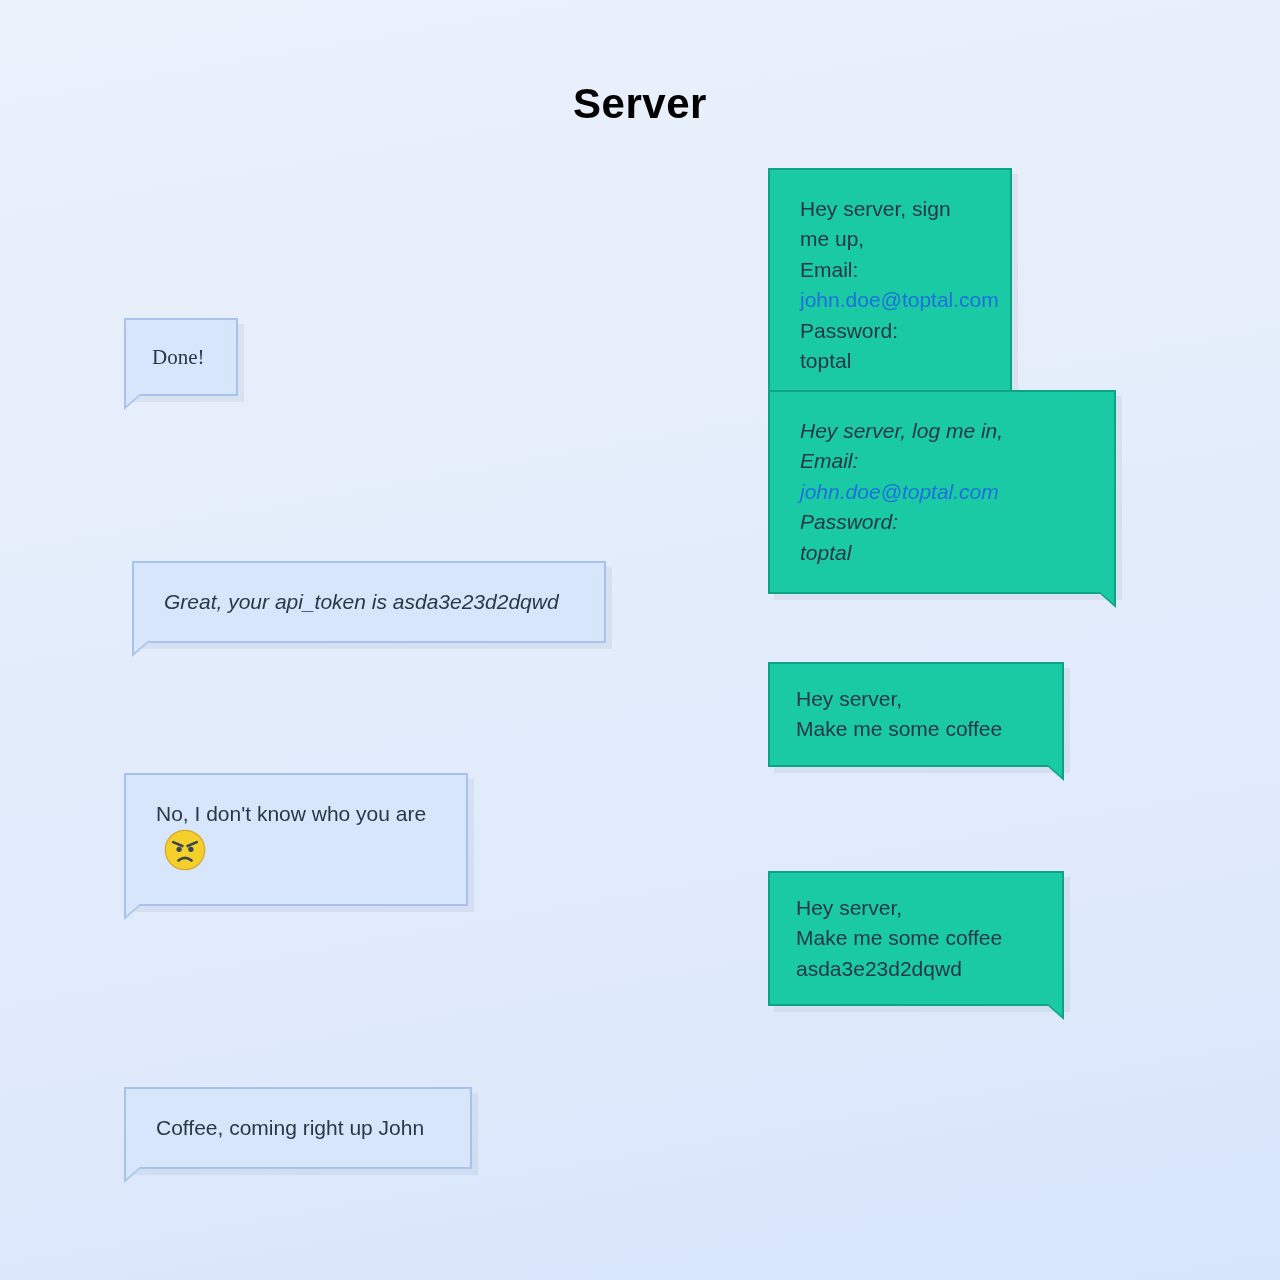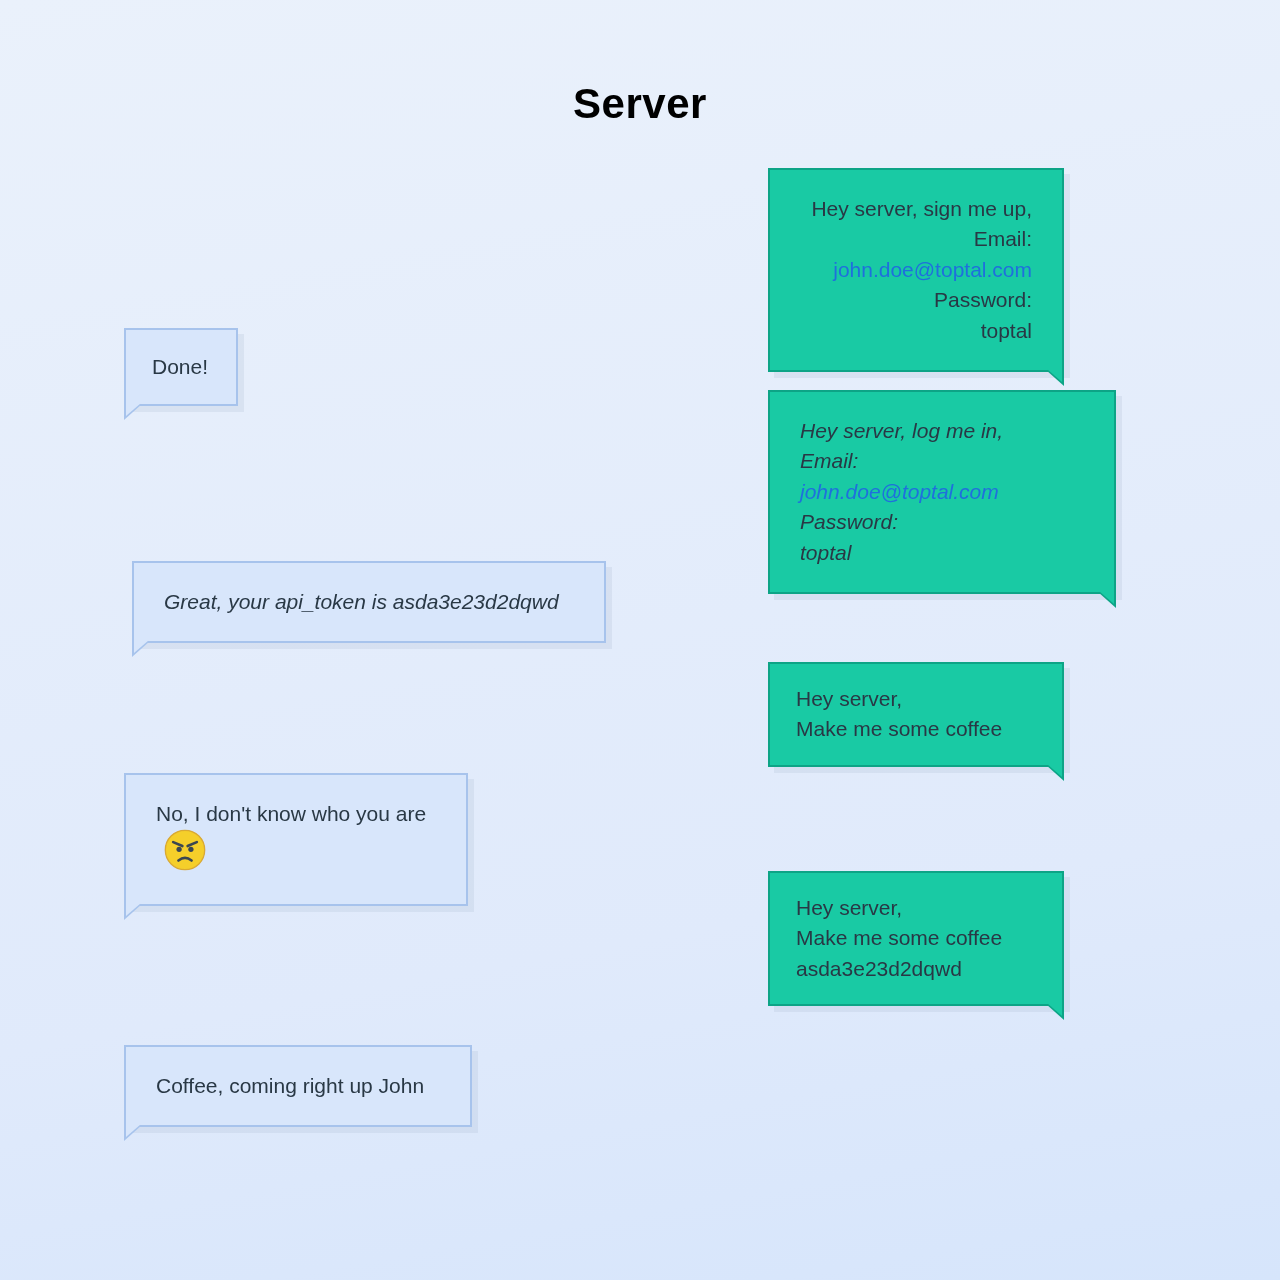--- a/index.html
+++ b/index.html
@@ -83,29 +83,29 @@
     display: inline-block;
     vertical-align: middle;
     margin-left: 8px;
   }
 </style>
 </head>
 <body>
 
 <div class="title">Server</div>
 
-<div class="bubble client" style="left:768px; top:168px; width:296px;text-align:right;">
+<div class="bubble client" style="left:768px; top:168px; width:244px;">
   <span class="line">Hey server, sign me up,</span>
   <span class="line">Email:</span>
   <span class="line link">john.doe@toptal.com</span>
   <span class="line">Password:</span>
   <span class="line">toptal</span>
 </div>
 
-<div class="bubble server" style="left:124px; top:328px; width:114px; padding:22px 26px;">
+<div class="bubble server" style="left:124px; top:318px; width:114px; padding:22px 26px;font-family:Liberation Serif, serif;">
   <span class="line">Done!</span>
 </div>
 
 <div class="bubble client" style="left:768px; top:390px; width:348px;font-style:italic;">
   <span class="line">Hey server, log me in,</span>
   <span class="line">Email:</span>
   <span class="line link">john.doe@toptal.com</span>
   <span class="line">Password:</span>
   <span class="line">toptal</span>
 </div>
@@ -132,15 +132,15 @@
     </svg>
   </span>
 </div>
 
 <div class="bubble client" style="left:768px; top:871px; width:296px; padding:20px 26px;">
   <span class="line">Hey server,</span>
   <span class="line">Make me some coffee</span>
   <span class="line">asda3e23d2dqwd</span>
 </div>
 
-<div class="bubble server" style="left:124px; top:1045px; width:348px;">
+<div class="bubble server" style="left:124px; top:1087px; width:348px;">
   <span class="line">Coffee, coming right up John</span>
 </div>
 
 </body></html>

